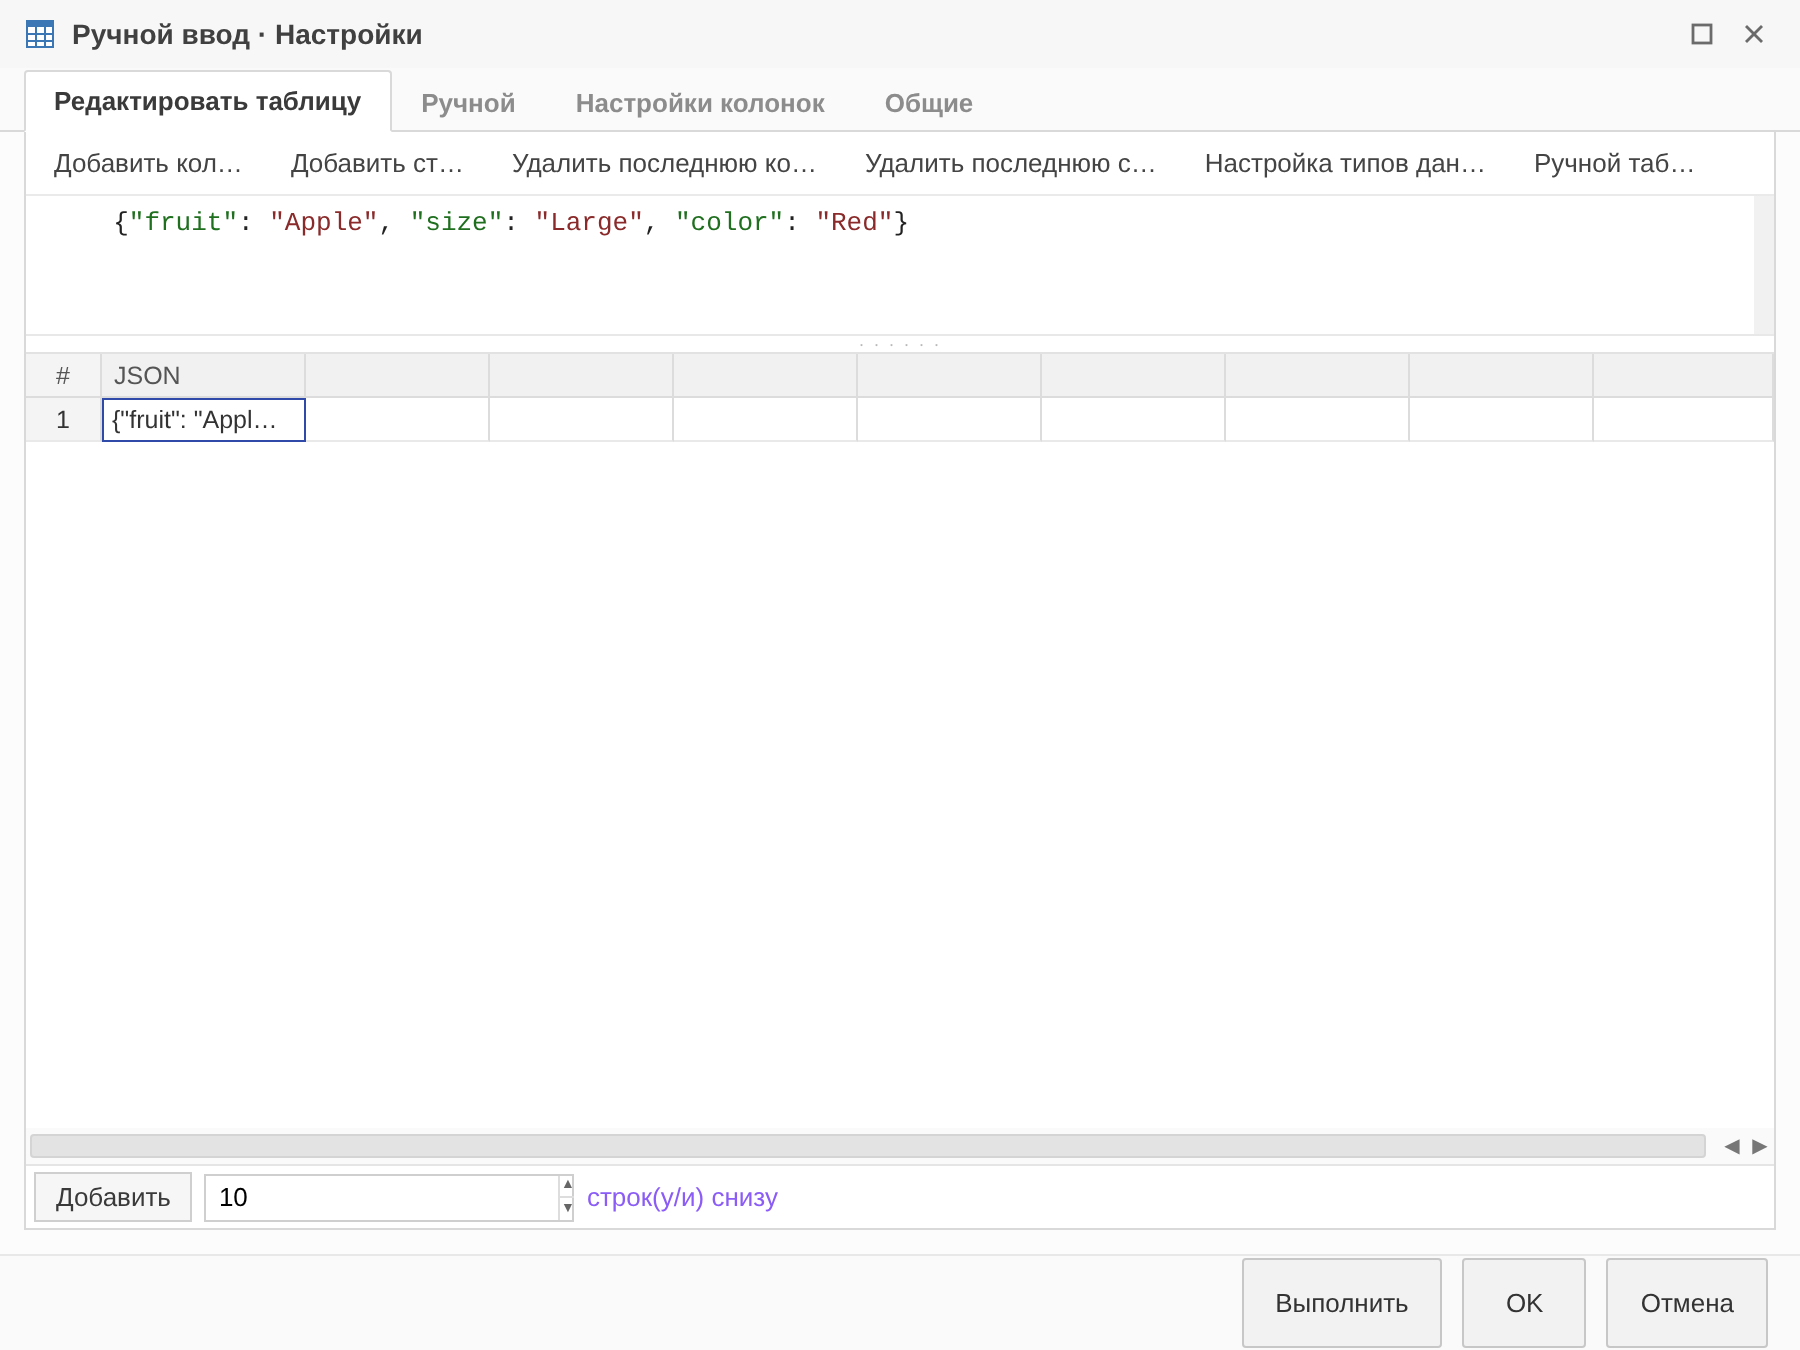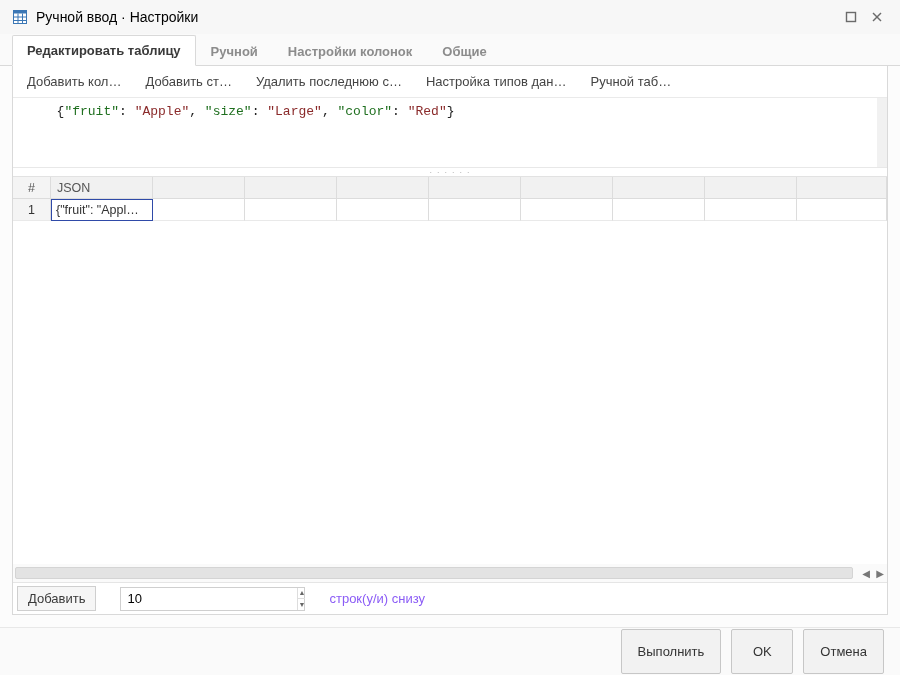--- a/index.html
+++ b/index.html
@@ -21,22 +21,23 @@
   
   .titlebar {
     height: 34px;
     display: flex;
     align-items: center;
     padding: 0 10px 0 12px;
     background: #f7f7f7;
   }
   .titlebar .title {
     flex: 1;
-    color: #000000;
+    color: #404040;
     font-size: 14px;
+    font-weight: bold;
   }
   .titlebar .icon-slot {
     width: 16px; height: 16px;
     display: inline-flex;
     align-items: center; justify-content: center;
     margin-right: 8px;
   }
   .titlebar .wbtn {
     width: 26px; height: 26px;
     display: flex; align-items: center; justify-content: center;
@@ -184,21 +185,21 @@
     display:flex;align-items:center;justify-content:center;
     cursor:pointer;
     font-size:10px;
   }
   
   .addbar {
     display:flex;
     align-items:center;
     height:32px;
     padding:12px 4px;
-    gap:24px;
+    gap:6px;
     border-top:1px solid #e5e5e5;
   }
   .addbar .addbtn {
     padding:4px 10px;
     border:1px solid #cfcfcf;
     background:#f6f6f6;
     cursor:pointer;
     font-size:13px;
   }
   .spinner {
@@ -280,20 +281,21 @@
     <div class="tab">Ручной</div>
     <div class="tab">Настройки колонок</div>
     <div class="tab">Общие</div>
   </div>
 
   <div class="panel">
 
     <div class="toolbar">
       <span class="tbtn">Добавить кол…</span>
       <span class="tbtn">Добавить ст…</span>
+      <span class="tbtn">Удалить последнюю ко…</span>
       <span class="tbtn">Удалить последнюю с…</span>
       <span class="tbtn">Настройка типов дан…</span>
       <span class="tbtn">Ручной таб…</span>
     </div>
 
     <div class="editor">
       <div class="line">  {<span class="tok-key">"fruit"</span>: <span class="tok-str">"Apple"</span>, <span class="tok-key">"size"</span>: <span class="tok-str">"Large"</span>, <span class="tok-key">"color"</span>: <span class="tok-str">"Red"</span>}</div>
       <div class="editor-scrolltrack"></div>
     </div>
 

